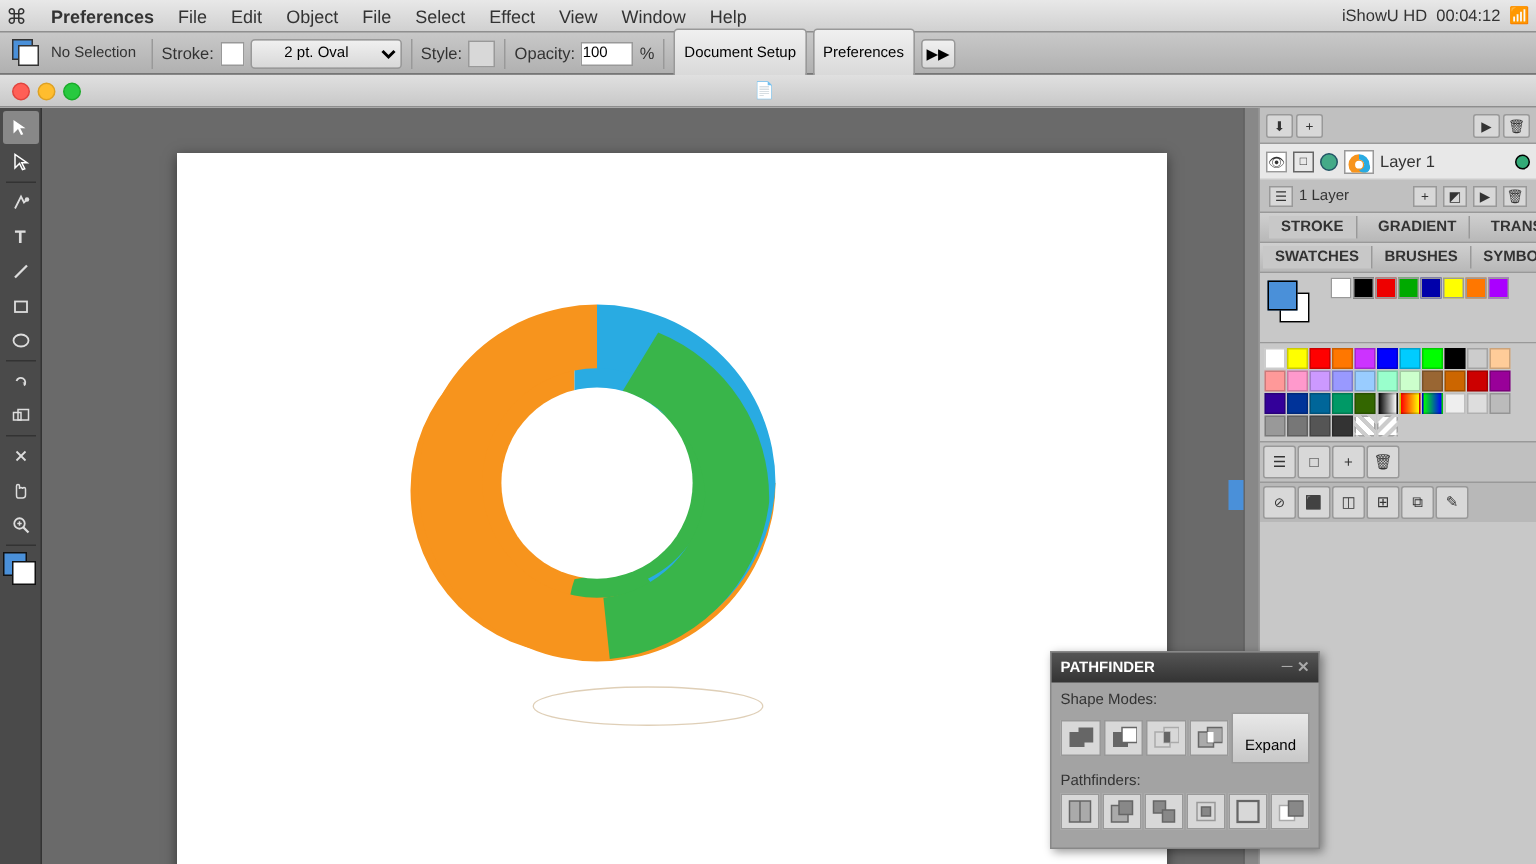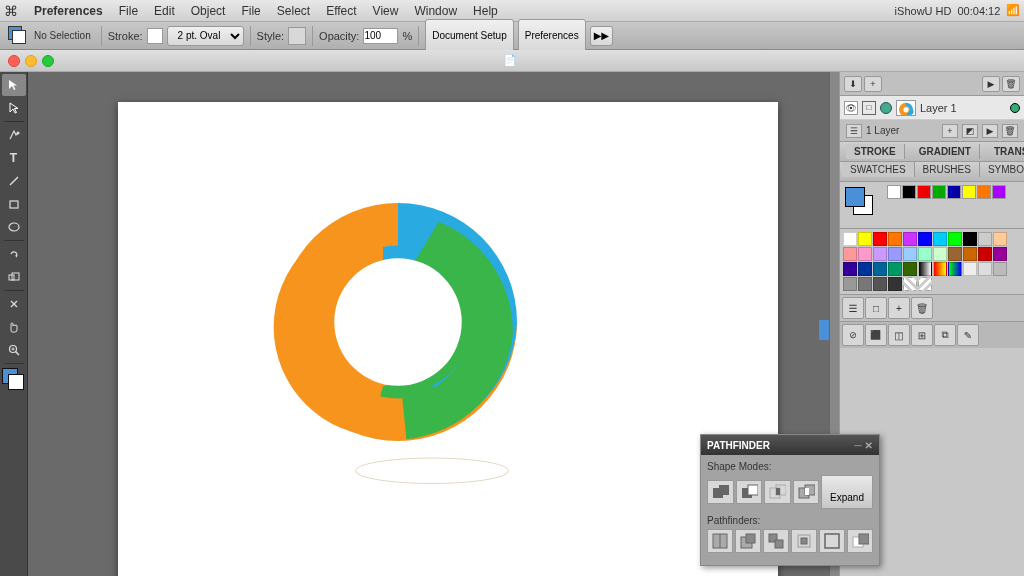--- a/index.html
+++ b/index.html
@@ -23,21 +23,21 @@
       padding: 0 4px; gap: 4px;
     }
     .toolbar-btn {
       height: 20px; padding: 16px 6px; font-size: 10px;
       background: linear-gradient(to bottom, #f0f0f0, #d8d8d8);
       border: 1px solid #999; border-radius: 3px; cursor: pointer;
       display: flex; align-items: center; gap: 2px;
     }
     .toolbar-select {
       height: 20px; font-size: 10px; border: 1px solid #999; border-radius: 3px;
-      background: linear-gradient(to bottom, #f0f0f0, #d8d8d8); padding: 0 6px;
+      background: linear-gradient(to bottom, #f0f0f0, #d8d8d8); padding: 0 18px;
     }
     .stroke-swatch { width: 16px; height: 16px; background: white; border: 1px solid #999; display: inline-block; }
     .sep { width: 1px; height: 20px; background: #999; margin: 0 2px; }
 
     
     #window {
       display: flex; width: 100%; height: 526px;
     }
 
     
@@ -123,22 +123,22 @@
     #stroke-content {
       height: 30px; background: #c8c8c8; display: flex; align-items: center;
       padding: 0 6px; border-bottom: 1px solid #999; gap: 4px; font-size: 10px;
     }
     .weight-input { width: 40px; height: 16px; border: 1px solid #999; background: white;
       font-size: 10px; padding: 0 0; }
 
     
     #swatches-header {
       height: 20px; background: linear-gradient(to bottom, #d0d0d0, #b8b8b8);
-      display: flex; align-items: flex-start; padding: 0 2px; border-bottom: 1px solid #999;
-      font-size: 10px; font-weight: normal;
+      display: flex; align-items: center; padding: 0 2px; border-bottom: 1px solid #999;
+      font-size: 10px; font-weight: bold;
     }
     .panel-tab {
       padding: 2px 8px; cursor: pointer; border-right: 1px solid #999; font-size: 10px;
     }
     .panel-tab.active { background: #c8c8c8; }
     #swatches-grid {
       background: #c8c8c8; padding: 3px; display: flex; flex-wrap: wrap; gap: 1px;
     }
     .swatch { width: 14px; height: 14px; cursor: pointer; border: 1px solid rgba(0,0,0,0.2); flex-shrink: 0; }
 

